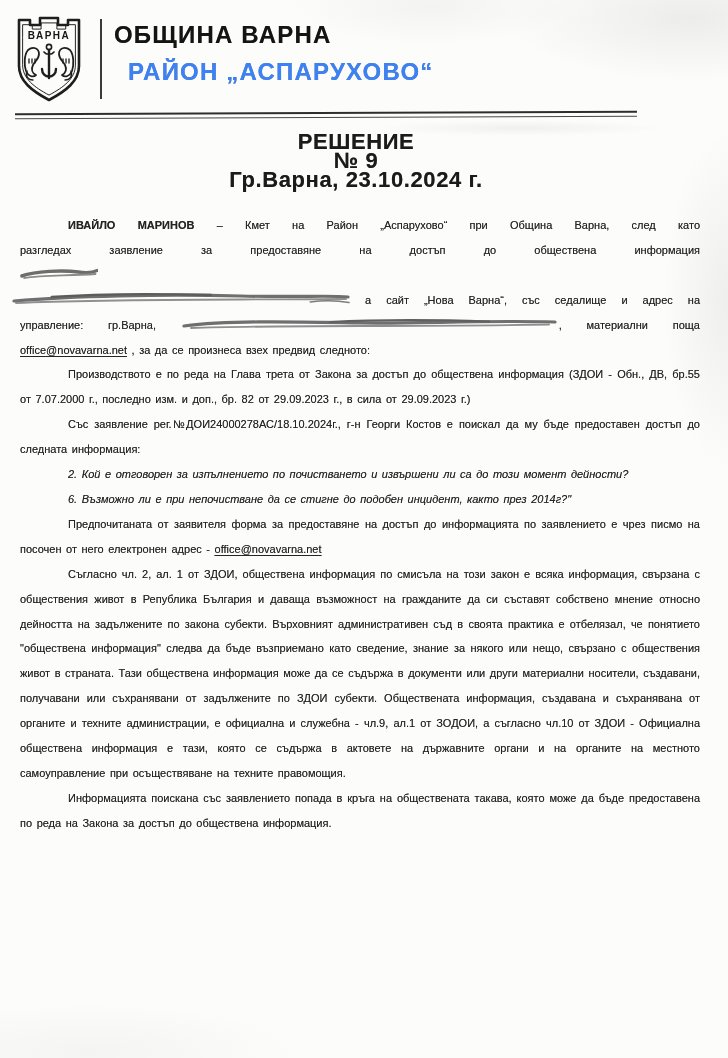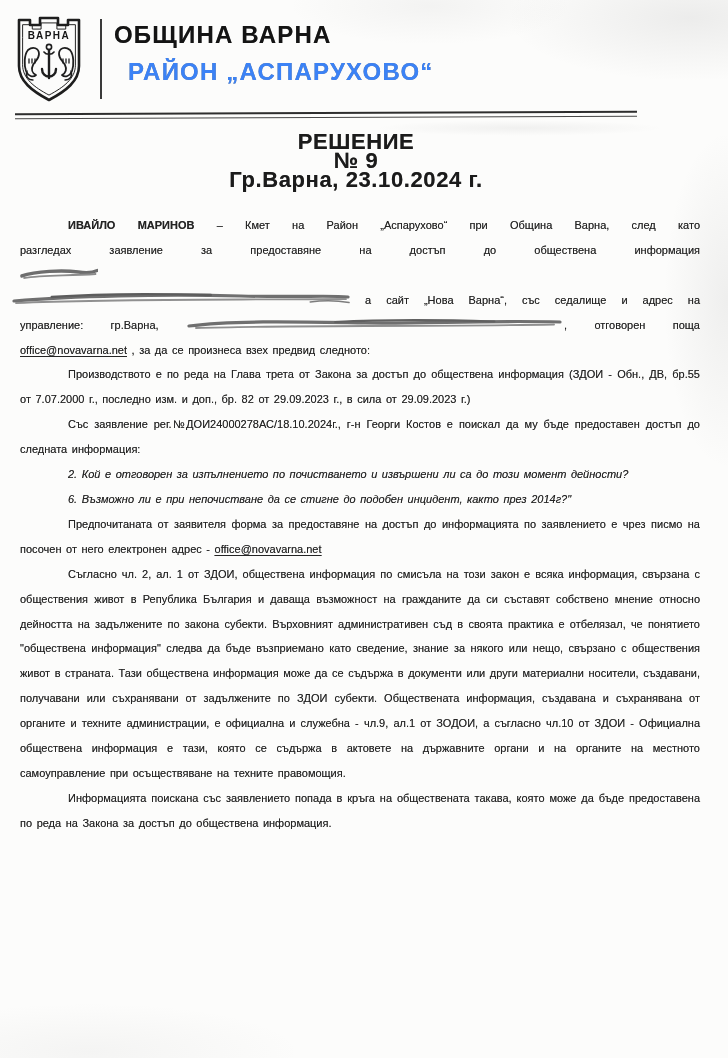--- a/index.html
+++ b/index.html
@@ -109,21 +109,21 @@
             <path d="M300,12 C315,10 330,11 339,12.5" stroke="#7d7d7d" stroke-width="1.6" fill="none" stroke-linecap="round"></path>
           </svg></span> <span>а сайт „Нова Варна“, със седалище и адрес на</span></div>
     <div class="l5flex">
       <span>управление:</span>
       <span>гр.Варна,</span>
       <span><span class="scribble"><svg width="378" height="15" viewBox="0 0 380 15" preserveAspectRatio="none">
               <path d="M3,10 C50,4 120,6 180,7 C240,8 300,4 376,6" stroke="#6f6f6f" stroke-width="3.2" fill="none" stroke-linecap="round"></path>
               <path d="M10,12 C100,9 220,11 370,8.5" stroke="#8e8e8e" stroke-width="1.8" fill="none" stroke-linecap="round"></path>
               <path d="M150,6 C200,3.5 260,4 310,5.5" stroke="#606060" stroke-width="2.2" fill="none" stroke-linecap="round"></path>
             </svg></span><span>,</span></span>
-      <span>отговорен</span>
+      <span>материални</span>
       <span>поща</span>
     </div>
     <div><a class="email" href="#">office@novavarna.net</a><span> , за да се произнеса взех предвид следното:</span></div>
   </div>
 
   <p>Производството е по реда на Глава трета от Закона за достъп до обществена информация (ЗДОИ - Обн., ДВ, бр.55 от 7.07.2000 г., последно изм. и доп., бр. 82 от 29.09.2023 г., в сила от 29.09.2023 г.)</p>
   <p>Със заявление рег.№ДОИ24000278АС/18.10.2024г.,  г-н Георги Костов е поискал да му бъде предоставен достъп до следната информация:</p>
 
   <p class="quote">2. Кой е отговорен за изпълнението по почистването и извършени ли са до този момент дейности?</p>
   <p class="quote">6. Възможно ли е при непочистване да се стигне до подобен инцидент, както през 2014г?"</p>

